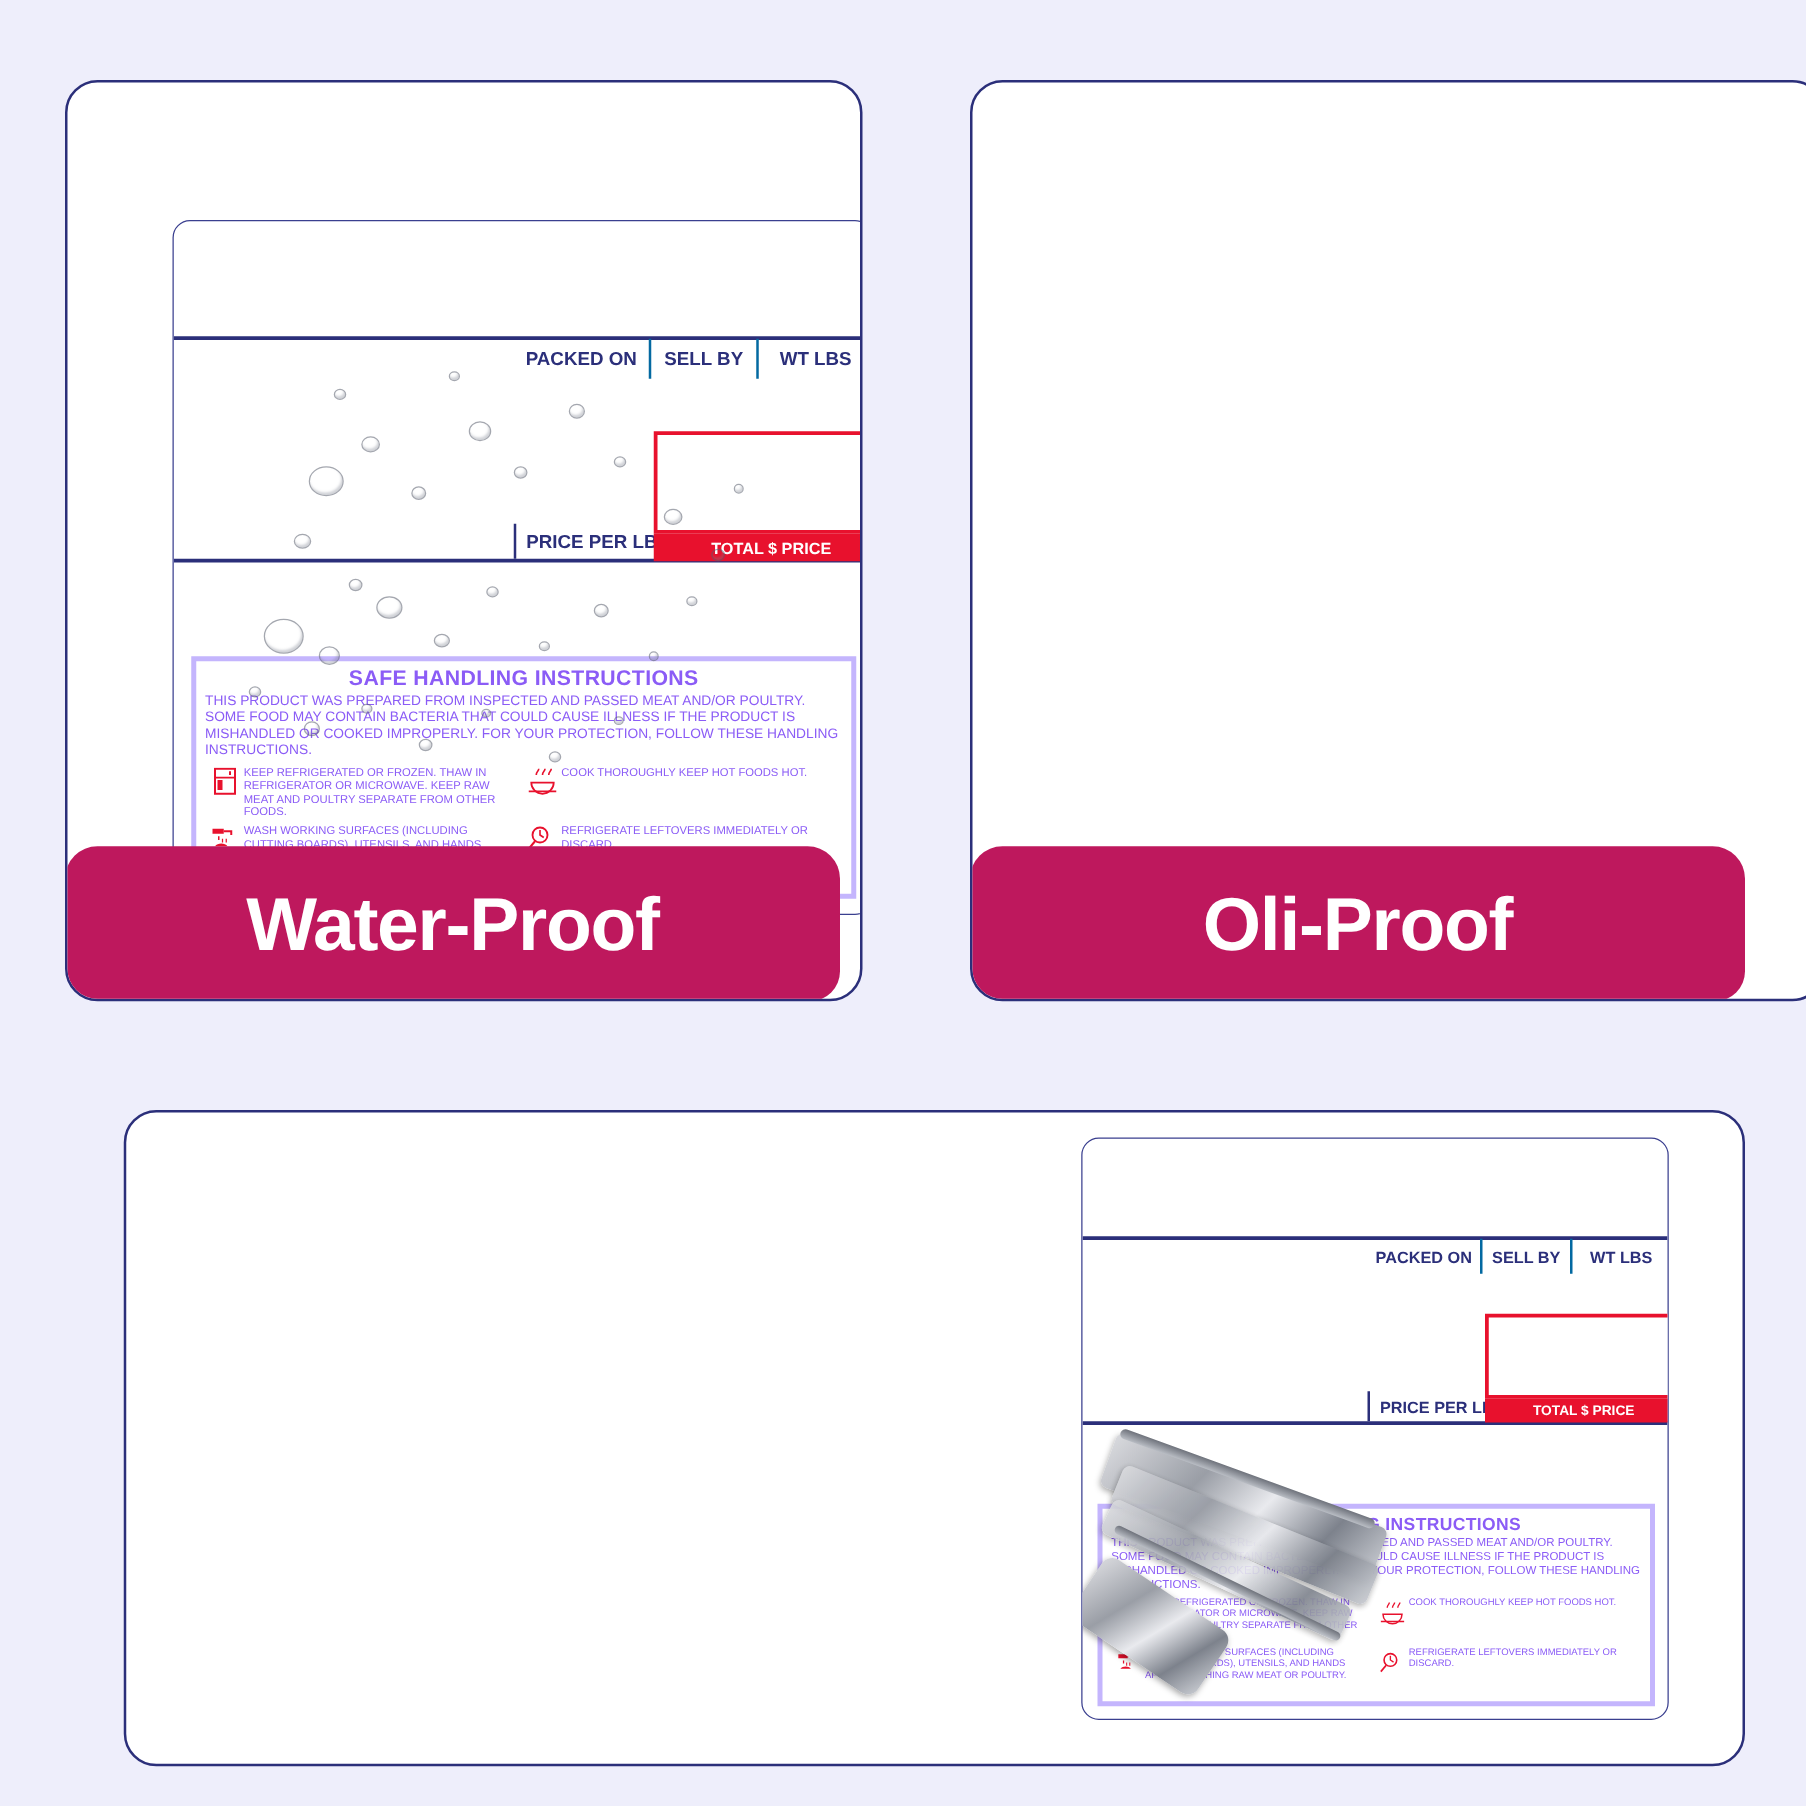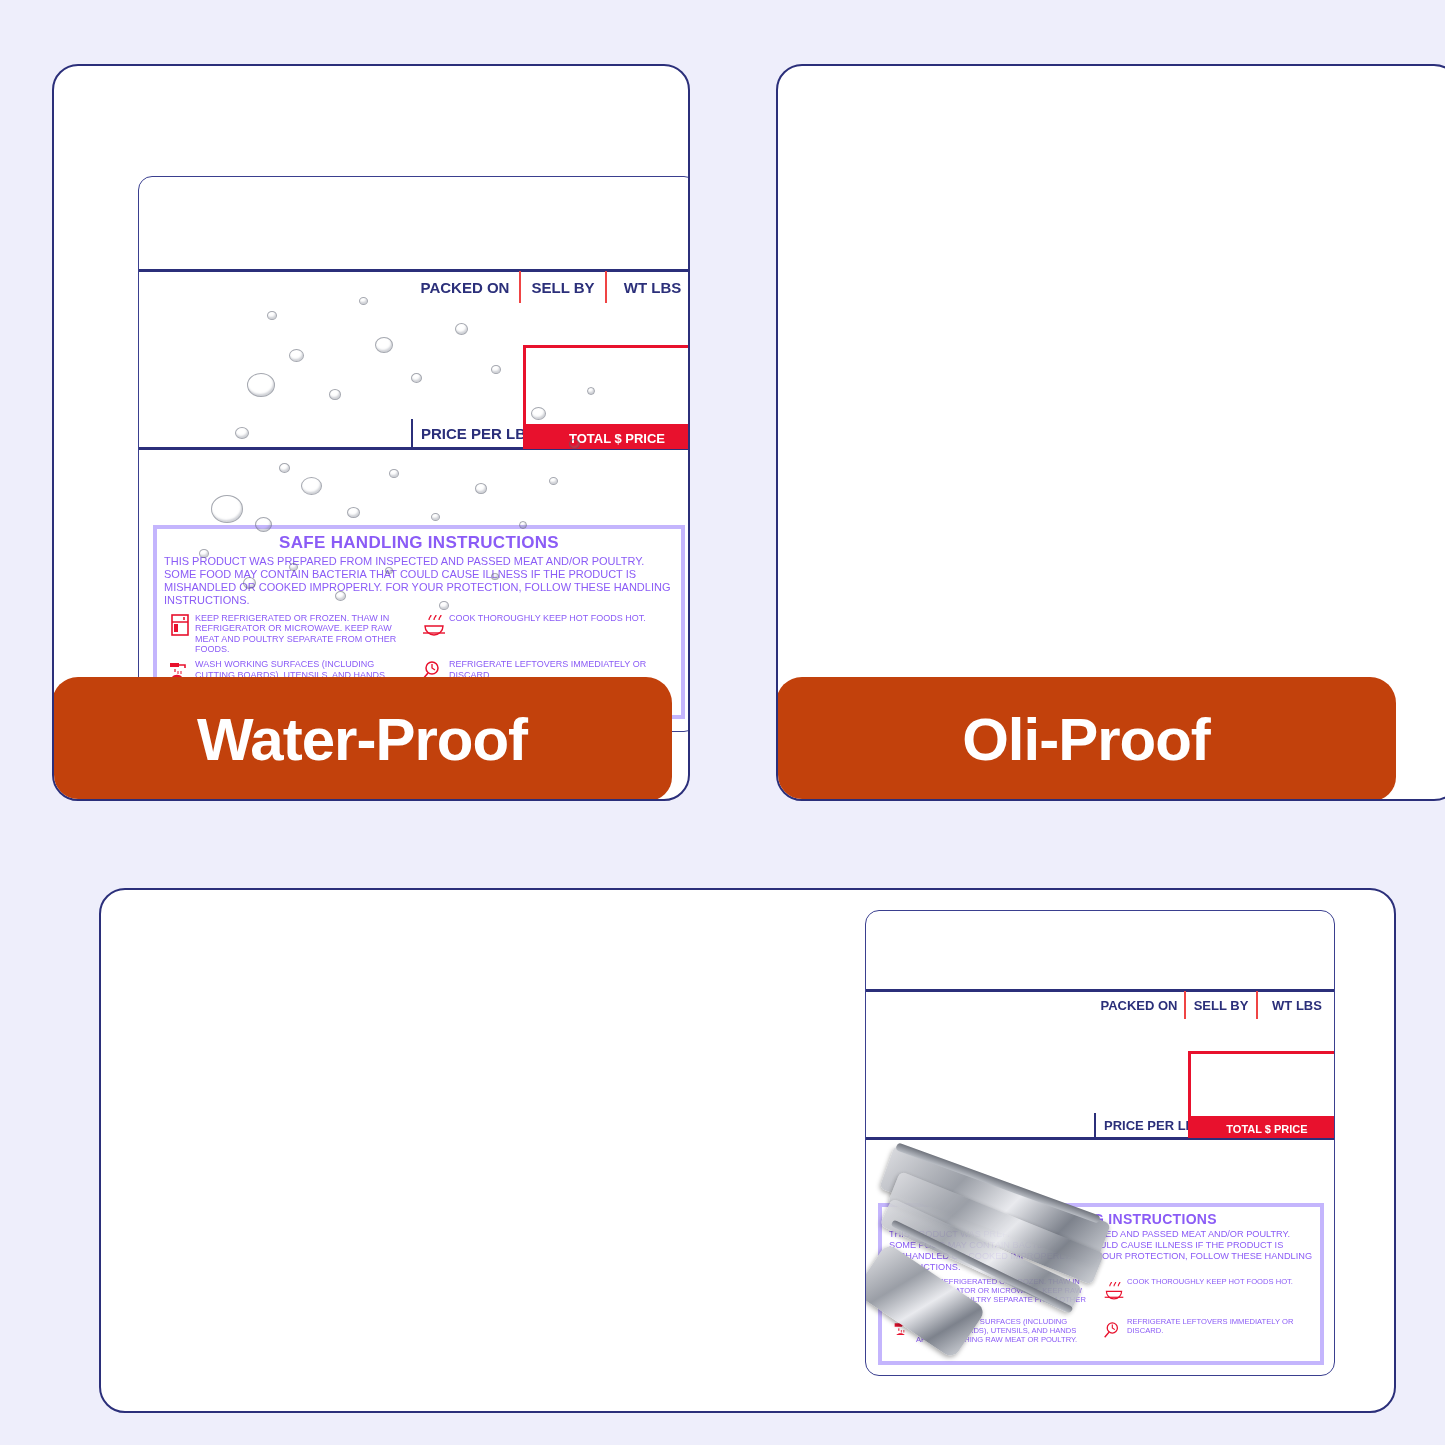--- a/index.html
+++ b/index.html
@@ -20,21 +20,21 @@
     box-sizing:border-box;
     overflow:hidden;
   }
   #panel-water{left:52px;top:64px;width:638px;height:737px;}
   #panel-oil{left:776px;top:64px;width:684px;height:737px;}
   #panel-scratch{left:99px;top:888px;width:1297px;height:525px;}
 
   
   .caption{
     position:absolute;
-    background:#c2410c;
+    background:#be185d;
     color:#ffffff;
     display:flex;
     align-items:center;
     box-sizing:border-box;
     font-weight:bold;
     letter-spacing:-1px;
   }
   #caption-water{
     left:-2px;bottom:-2px;width:620px;height:124px;
     border-radius:26px 26px 24px 24px;
@@ -70,21 +70,21 @@
   
   .hdr-row{
     position:absolute;
     display:flex;
     color:#2b2f7a;
     font-weight:bold;
     box-sizing:border-box;
   }
   .hdr-cell{
     display:flex;align-items:center;justify-content:center;
-    border-left:2px solid #ef4444;
+    border-left:2px solid #0369a1;
     height:100%;
     box-sizing:border-box;
     white-space:nowrap;
   }
   .hdr-cell:first-child{border-left:none;}
 
   .price-per{
     position:absolute;
     color:#2b2f7a;font-weight:bold;white-space:nowrap;
     border-left:2px solid #2b2f7a;

